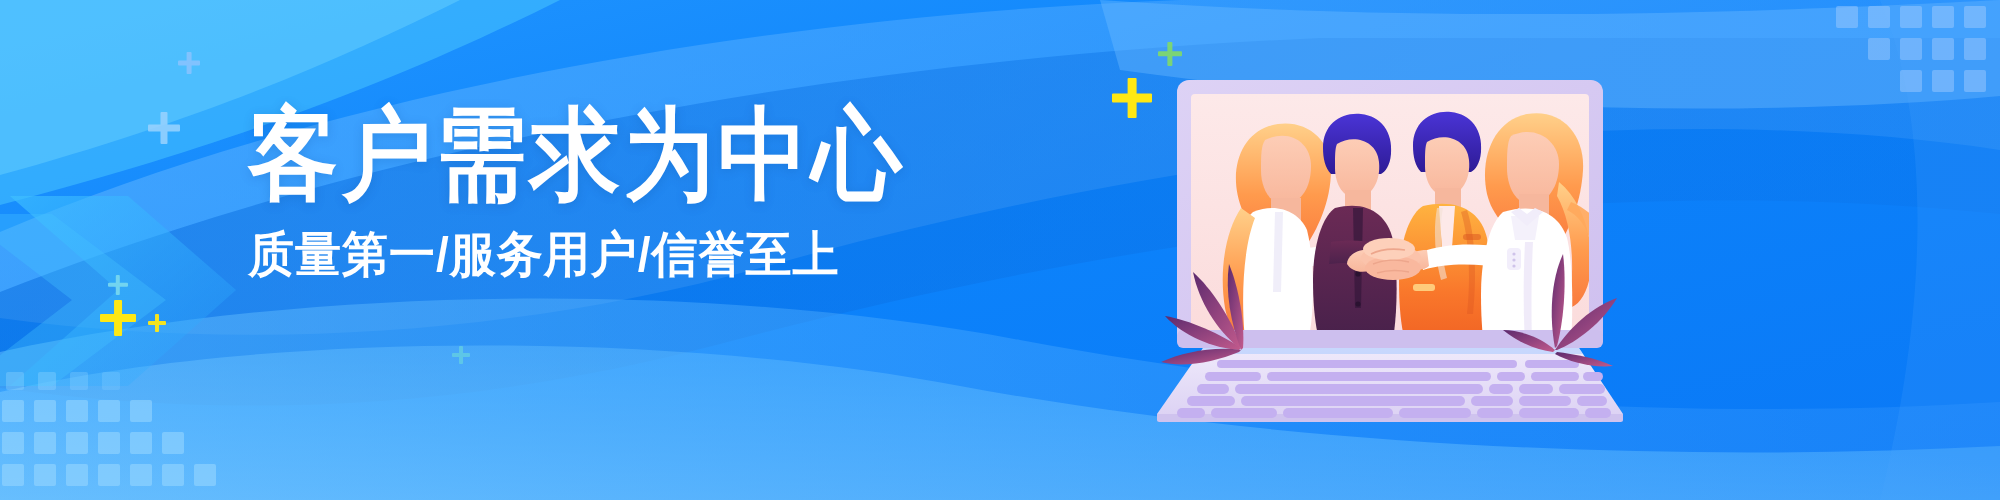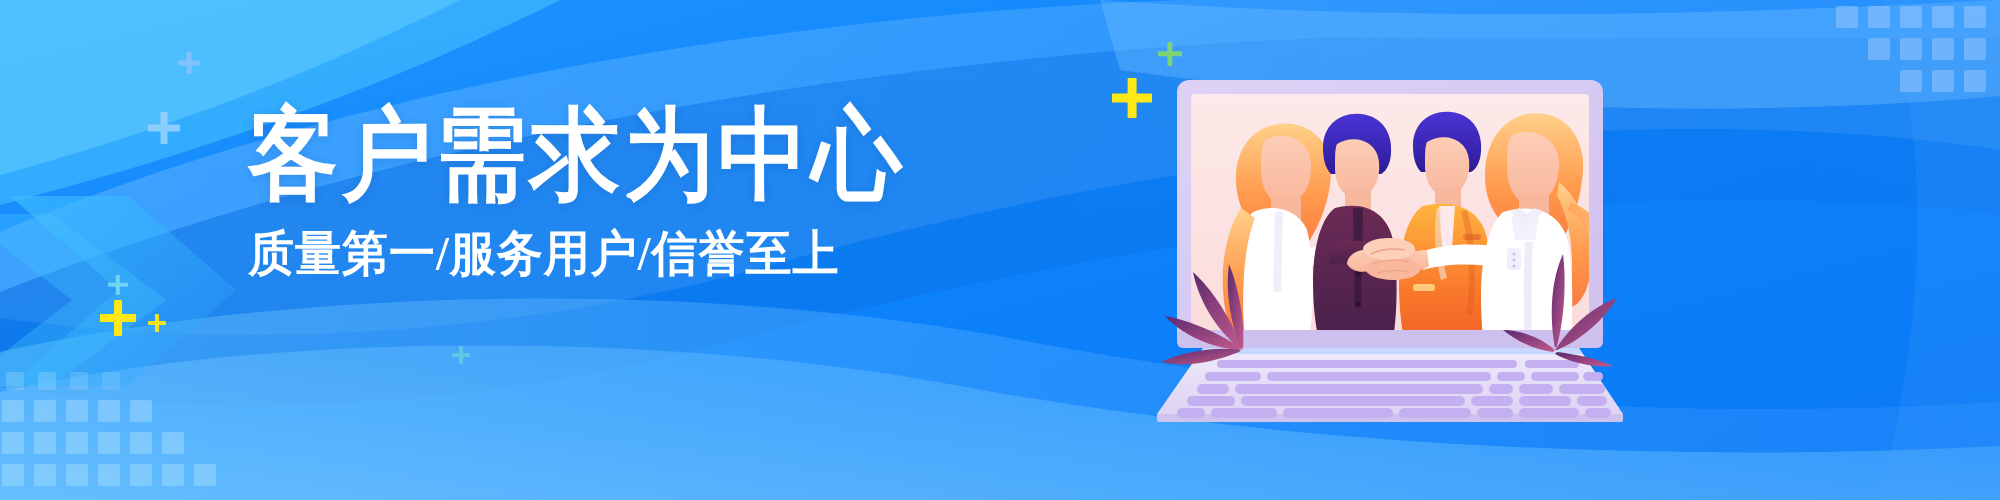--- a/index.html
+++ b/index.html
@@ -2,21 +2,21 @@
 <html><head>
 <meta charset="utf-8">
 <title>Banner</title>
 <style>
   html,body{margin:0;padding:0;background:#0c7ff5;}
   *{box-sizing:border-box;}
   .banner{
     position:relative;
     width:2000px;height:500px;
     overflow:hidden;
-    font-family:Liberation Serif, serif;
+    font-family:Liberation Sans, sans-serif;
     background:linear-gradient(115deg,#1f93ff 0%,#0b82fb 35%,#0a79f7 62%,#1b8cff 100%);
   }
   .layer{position:absolute;inset:0;pointer-events:none;}
   svg.layer{display:block;width:2000px;height:500px;}
 
   
   .copy{
     position:absolute;left:248px;top:104px;width:660px;
     z-index:40;
   }

